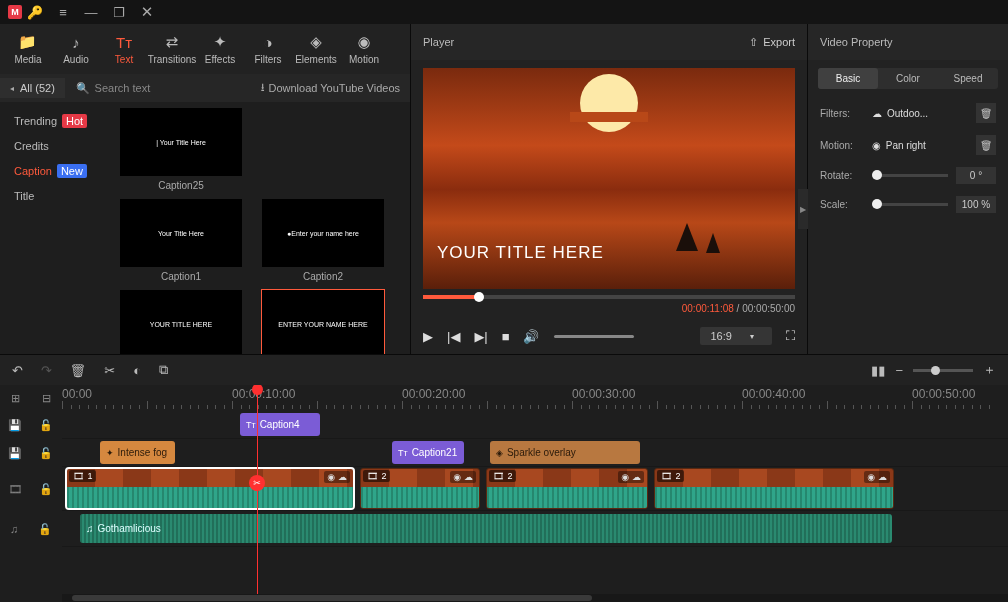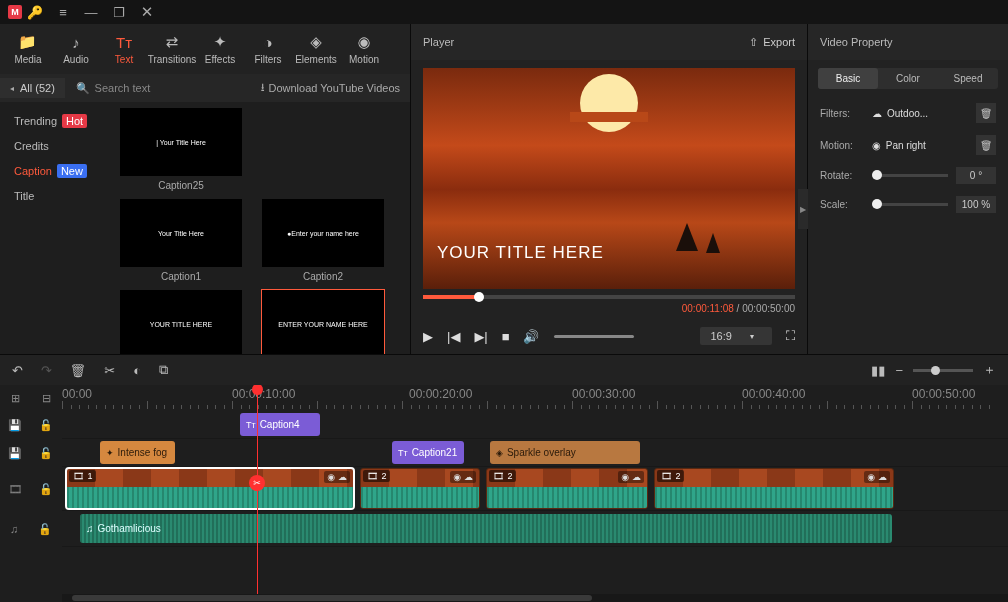--- a/index.html
+++ b/index.html
@@ -357,21 +357,21 @@
         </div>
       <div class="gut-cell" style="height:36px">
           <span>♫</span>
           <span>🔓</span>
         </div>
     </div>
     <div class="tl-tracks" id="tl-tracks">
       <div class="ruler" id="ruler">
           <span class="ruler-lbl" style="left: 0px;">00:00</span>
           <span class="ruler-lbl" style="left: 170px;">00:00:10:00</span>
-          <span class="ruler-lbl" style="left: 347px; text-align: center;">00:00:20:00</span>
+          <span class="ruler-lbl" style="left: 340px; text-align: center;">00:00:20:00</span>
           <span class="ruler-lbl" style="left: 510px;">00:00:30:00</span>
           <span class="ruler-lbl" style="left: 680px;">00:00:40:00</span>
           <span class="ruler-lbl" style="left: 850px;">00:00:50:00</span>
           <div class="tick-row">
             <div class="tick major" style="left: 0px;"></div>
             <div class="tick" style="left: 8.5px;"></div>
             <div class="tick" style="left: 17px;"></div>
             <div class="tick" style="left: 25.5px;"></div>
             <div class="tick" style="left: 34px;"></div>
             <div class="tick" style="left: 42.5px;"></div>

